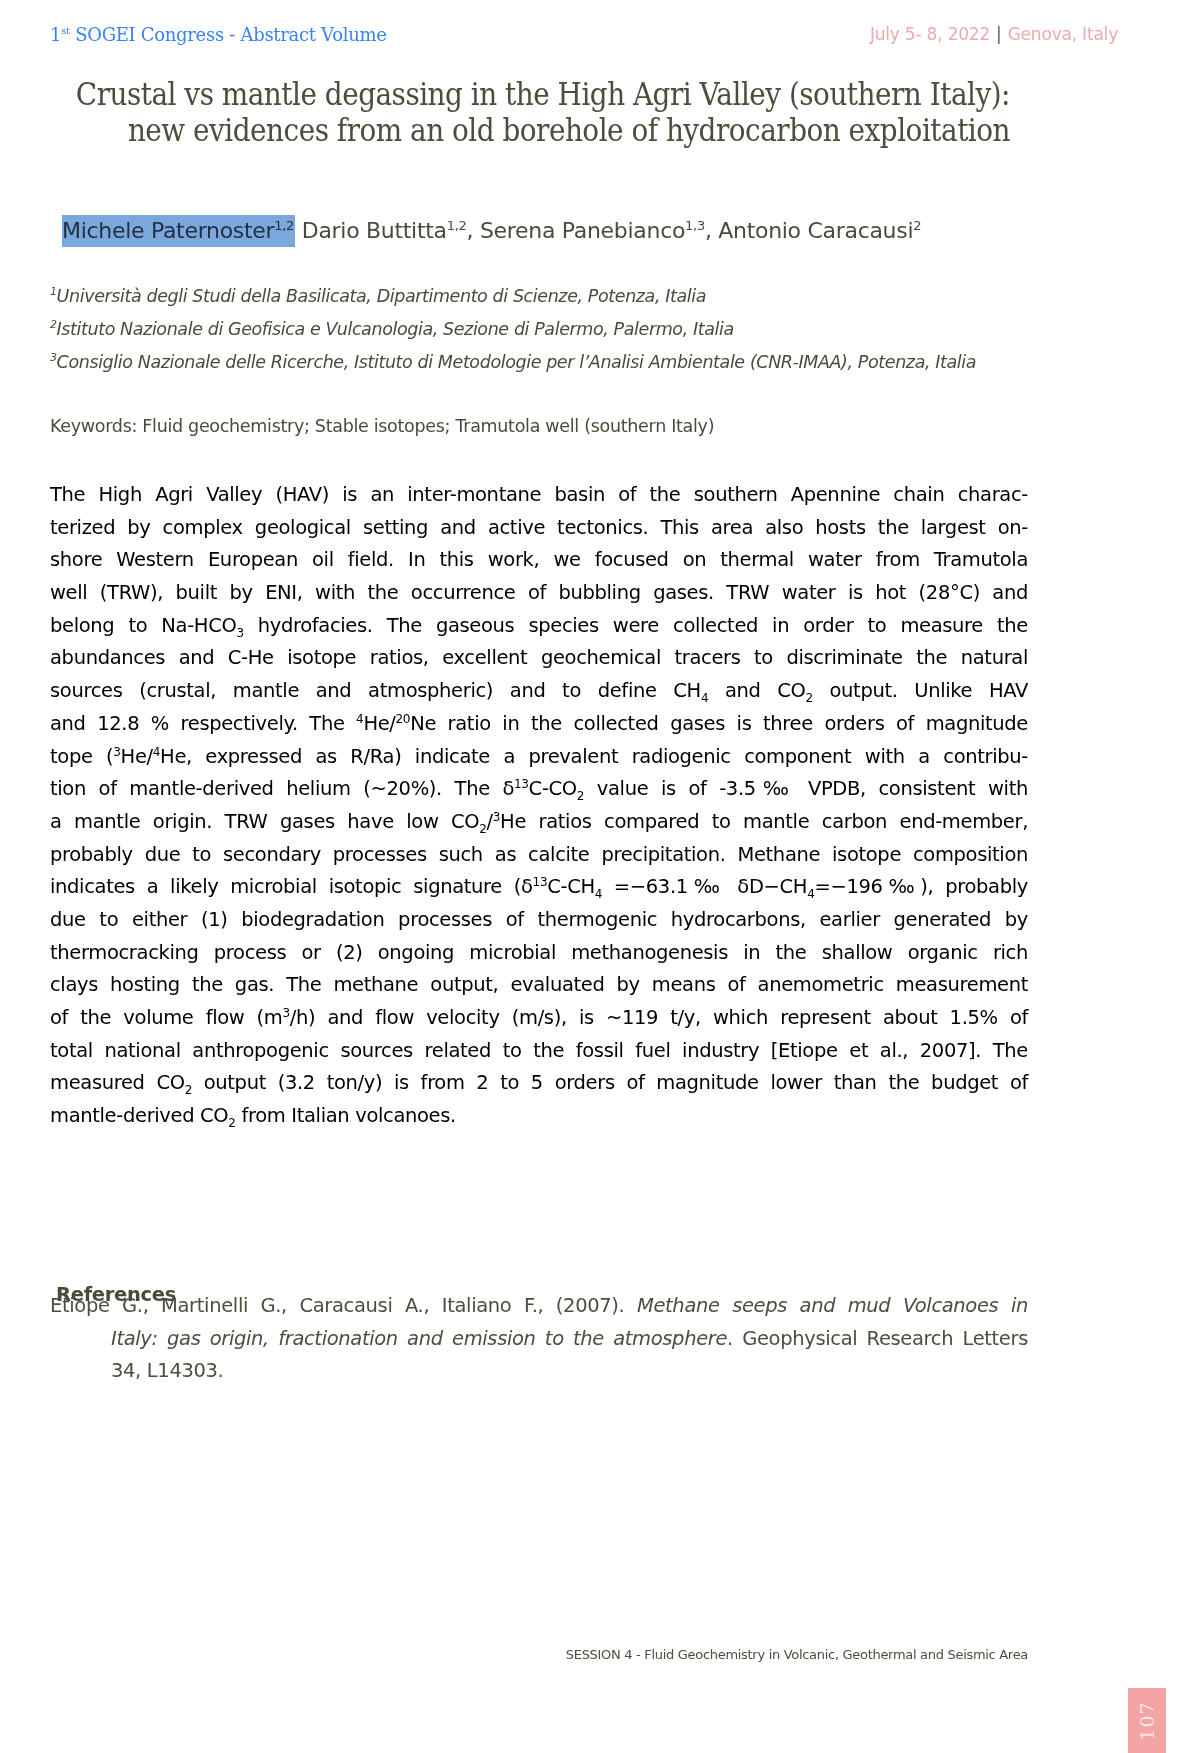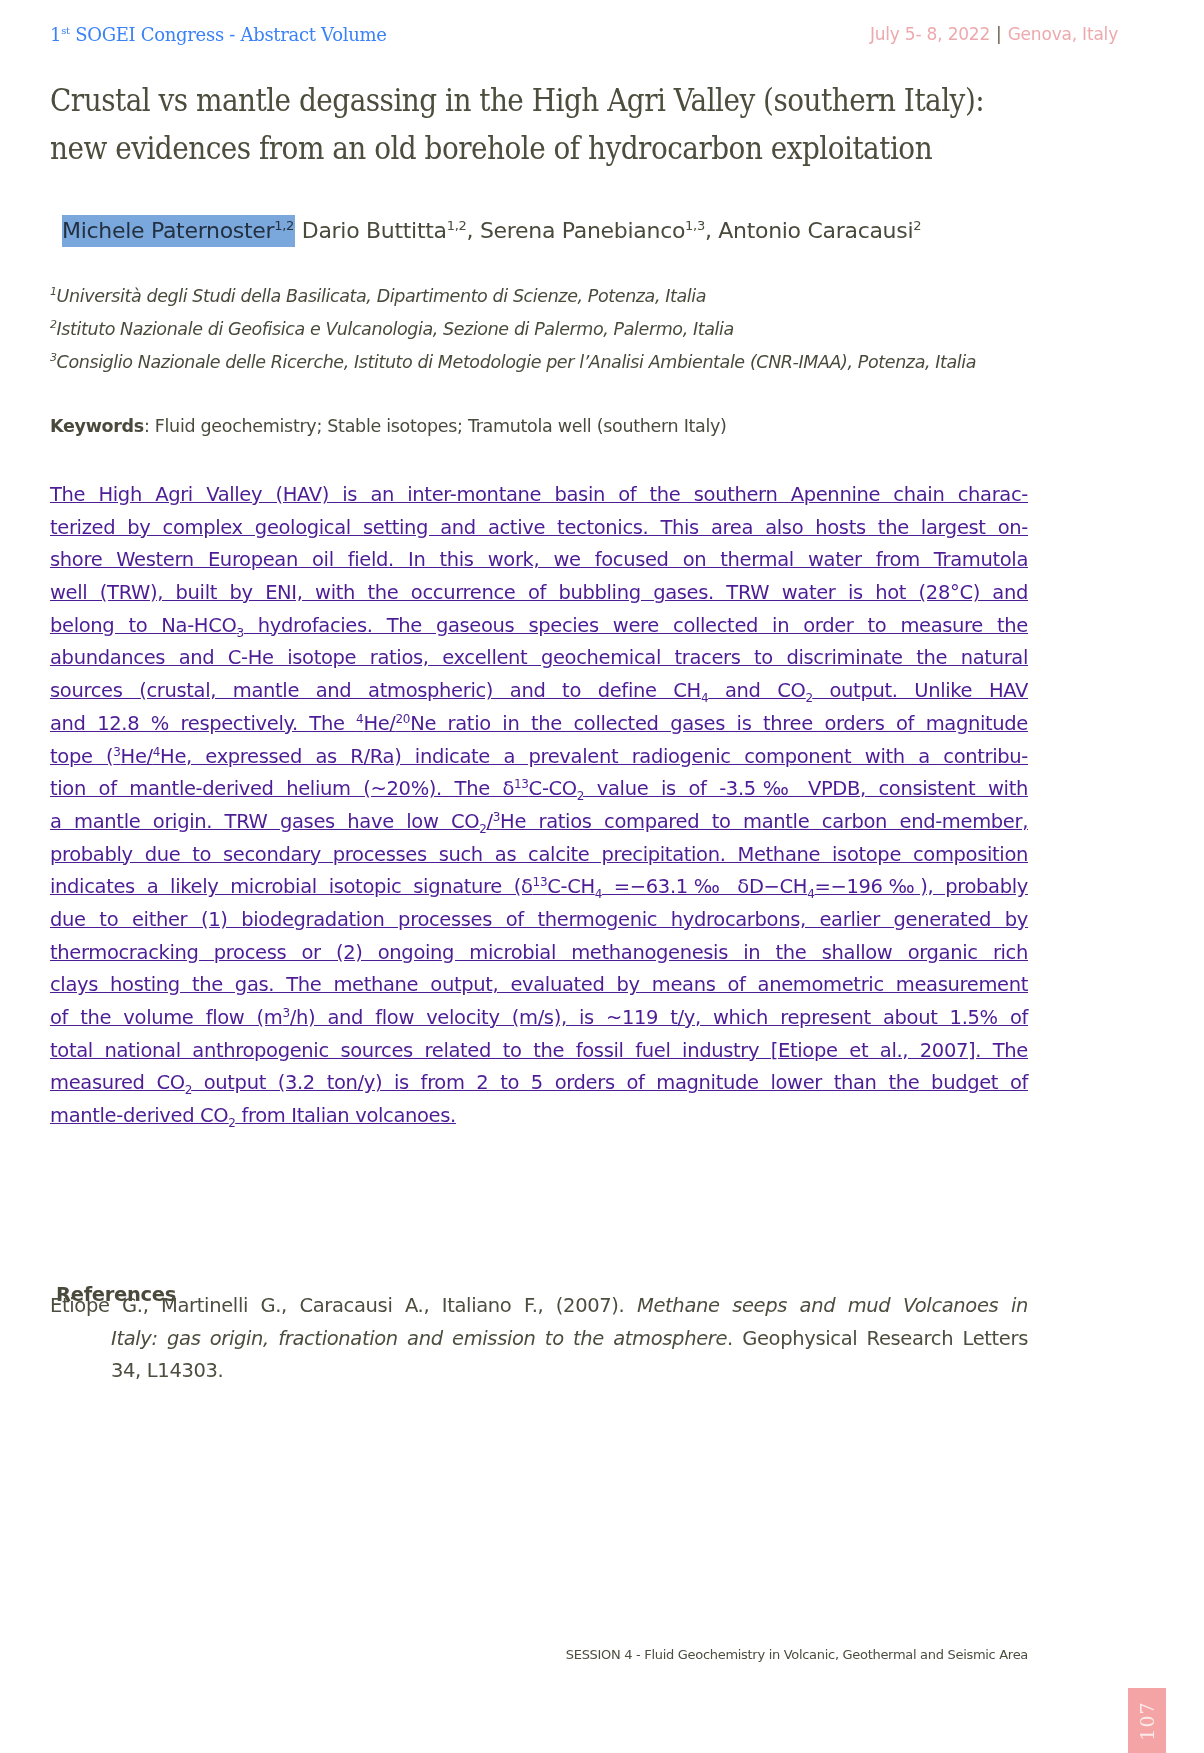--- a/index.html
+++ b/index.html
@@ -2,30 +2,30 @@
 <html><head>
 <meta charset="utf-8">
 <style>
   html, body { margin: 0; padding: 0; background: #ffffff; }
   body { width: 1204px; height: 1753px; position: relative; overflow: hidden; color: #4a4a3c; font-family: "DejaVu Sans", sans-serif; }
   .page { position: absolute; inset: 0; }
   .hdr-left { position: absolute; left: 50px; top: 24px; font-family: "DejaVu Serif", serif; font-size: 18px; color: #3b82f6; letter-spacing: -0.3px; }
   .hdr-left sup { font-size: 10px; }
   .hdr-right { position: absolute; right: 86px; top: 24px; font-size: 17px; color: #eda9ad; letter-spacing: -0.2px; }
   .hdr-right .sep { color: #6a5a48; margin: 0 6px; }
-  .title { position: absolute; left: 50px; top: 76px; width: 960px; font-family: "DejaVu Serif", serif; font-size: 31px; line-height: 48px; color: #4d4d3d; letter-spacing: -0.5px; font-stretch: condensed; }
+  .title { position: absolute; left: 50px; top: 76px; width: 960px; font-family: "DejaVu Serif", serif; font-size: 31px; line-height: 36px; color: #4d4d3d; letter-spacing: -0.5px; font-stretch: condensed; text-align: right; }
   .authors { position: absolute; left: 50px; top: 218px; font-size: 22px; color: #4a4a3c; letter-spacing: -0.3px; white-space: nowrap; padding-left: 12px; }
   .authors sup { font-size: 13px; }
   .hl { background: #7aa8dd; color: #233040; padding: 3px 1px 4px 0; }
   .affils { position: absolute; left: 50px; top: 285px; font-size: 17.5px; font-style: italic; color: #4a4a3c; letter-spacing: -0.4px; }
   .affils div { height: 33px; white-space: nowrap; }
   .affils sup { font-size: 11px; }
   .keywords { position: absolute; left: 50px; top: 416px; font-size: 17.5px; letter-spacing: -0.3px; white-space: nowrap; }
-  .keywords b { font-weight: bold; text-align: right; }
-  .body { position: absolute; left: 50px; top: 479px; width: 978px; font-size: 19.5px; color: #4c1d95; letter-spacing: -0.35px; text-decoration: underline; }
+  .keywords b { font-weight: normal; text-align: right; }
+  .body { position: absolute; left: 50px; top: 479px; width: 978px; font-size: 19.5px; color: #000000; letter-spacing: -0.35px; }
   .line { height: 32.7px; line-height: 32.7px; text-align: justify; text-align-last: justify; white-space: nowrap; overflow: visible; }
   .line.last { text-align-last: left; }
   .line sub { font-size: 12px; vertical-align: -5px; line-height: 0; }
   .line sup { font-size: 12px; vertical-align: 7px; line-height: 0; }
   .refs-title { position: absolute; left: 56px; top: 1260px; font-size: 19.5px; font-weight: bold; color: #4a4a3c; letter-spacing: -0.3px; margin-top: 23px; }
   .refs { position: absolute; left: 50px; top: 1290px; width: 978px; font-size: 19.5px; color: #4d4d3f; letter-spacing: -0.35px; }
   .refs .line.indent { padding-left: 61px; }
   .refs i { font-style: italic; }
   .footer { position: absolute; right: 176px; top: 1647px; font-size: 13px; color: #4d4d3f; letter-spacing: -0.3px; white-space: nowrap; }
   .pagenum { position: absolute; left: 1128px; top: 1688px; width: 38px; height: 65px; background: #f5a4a6; display: flex; align-items: center; justify-content: center; }

